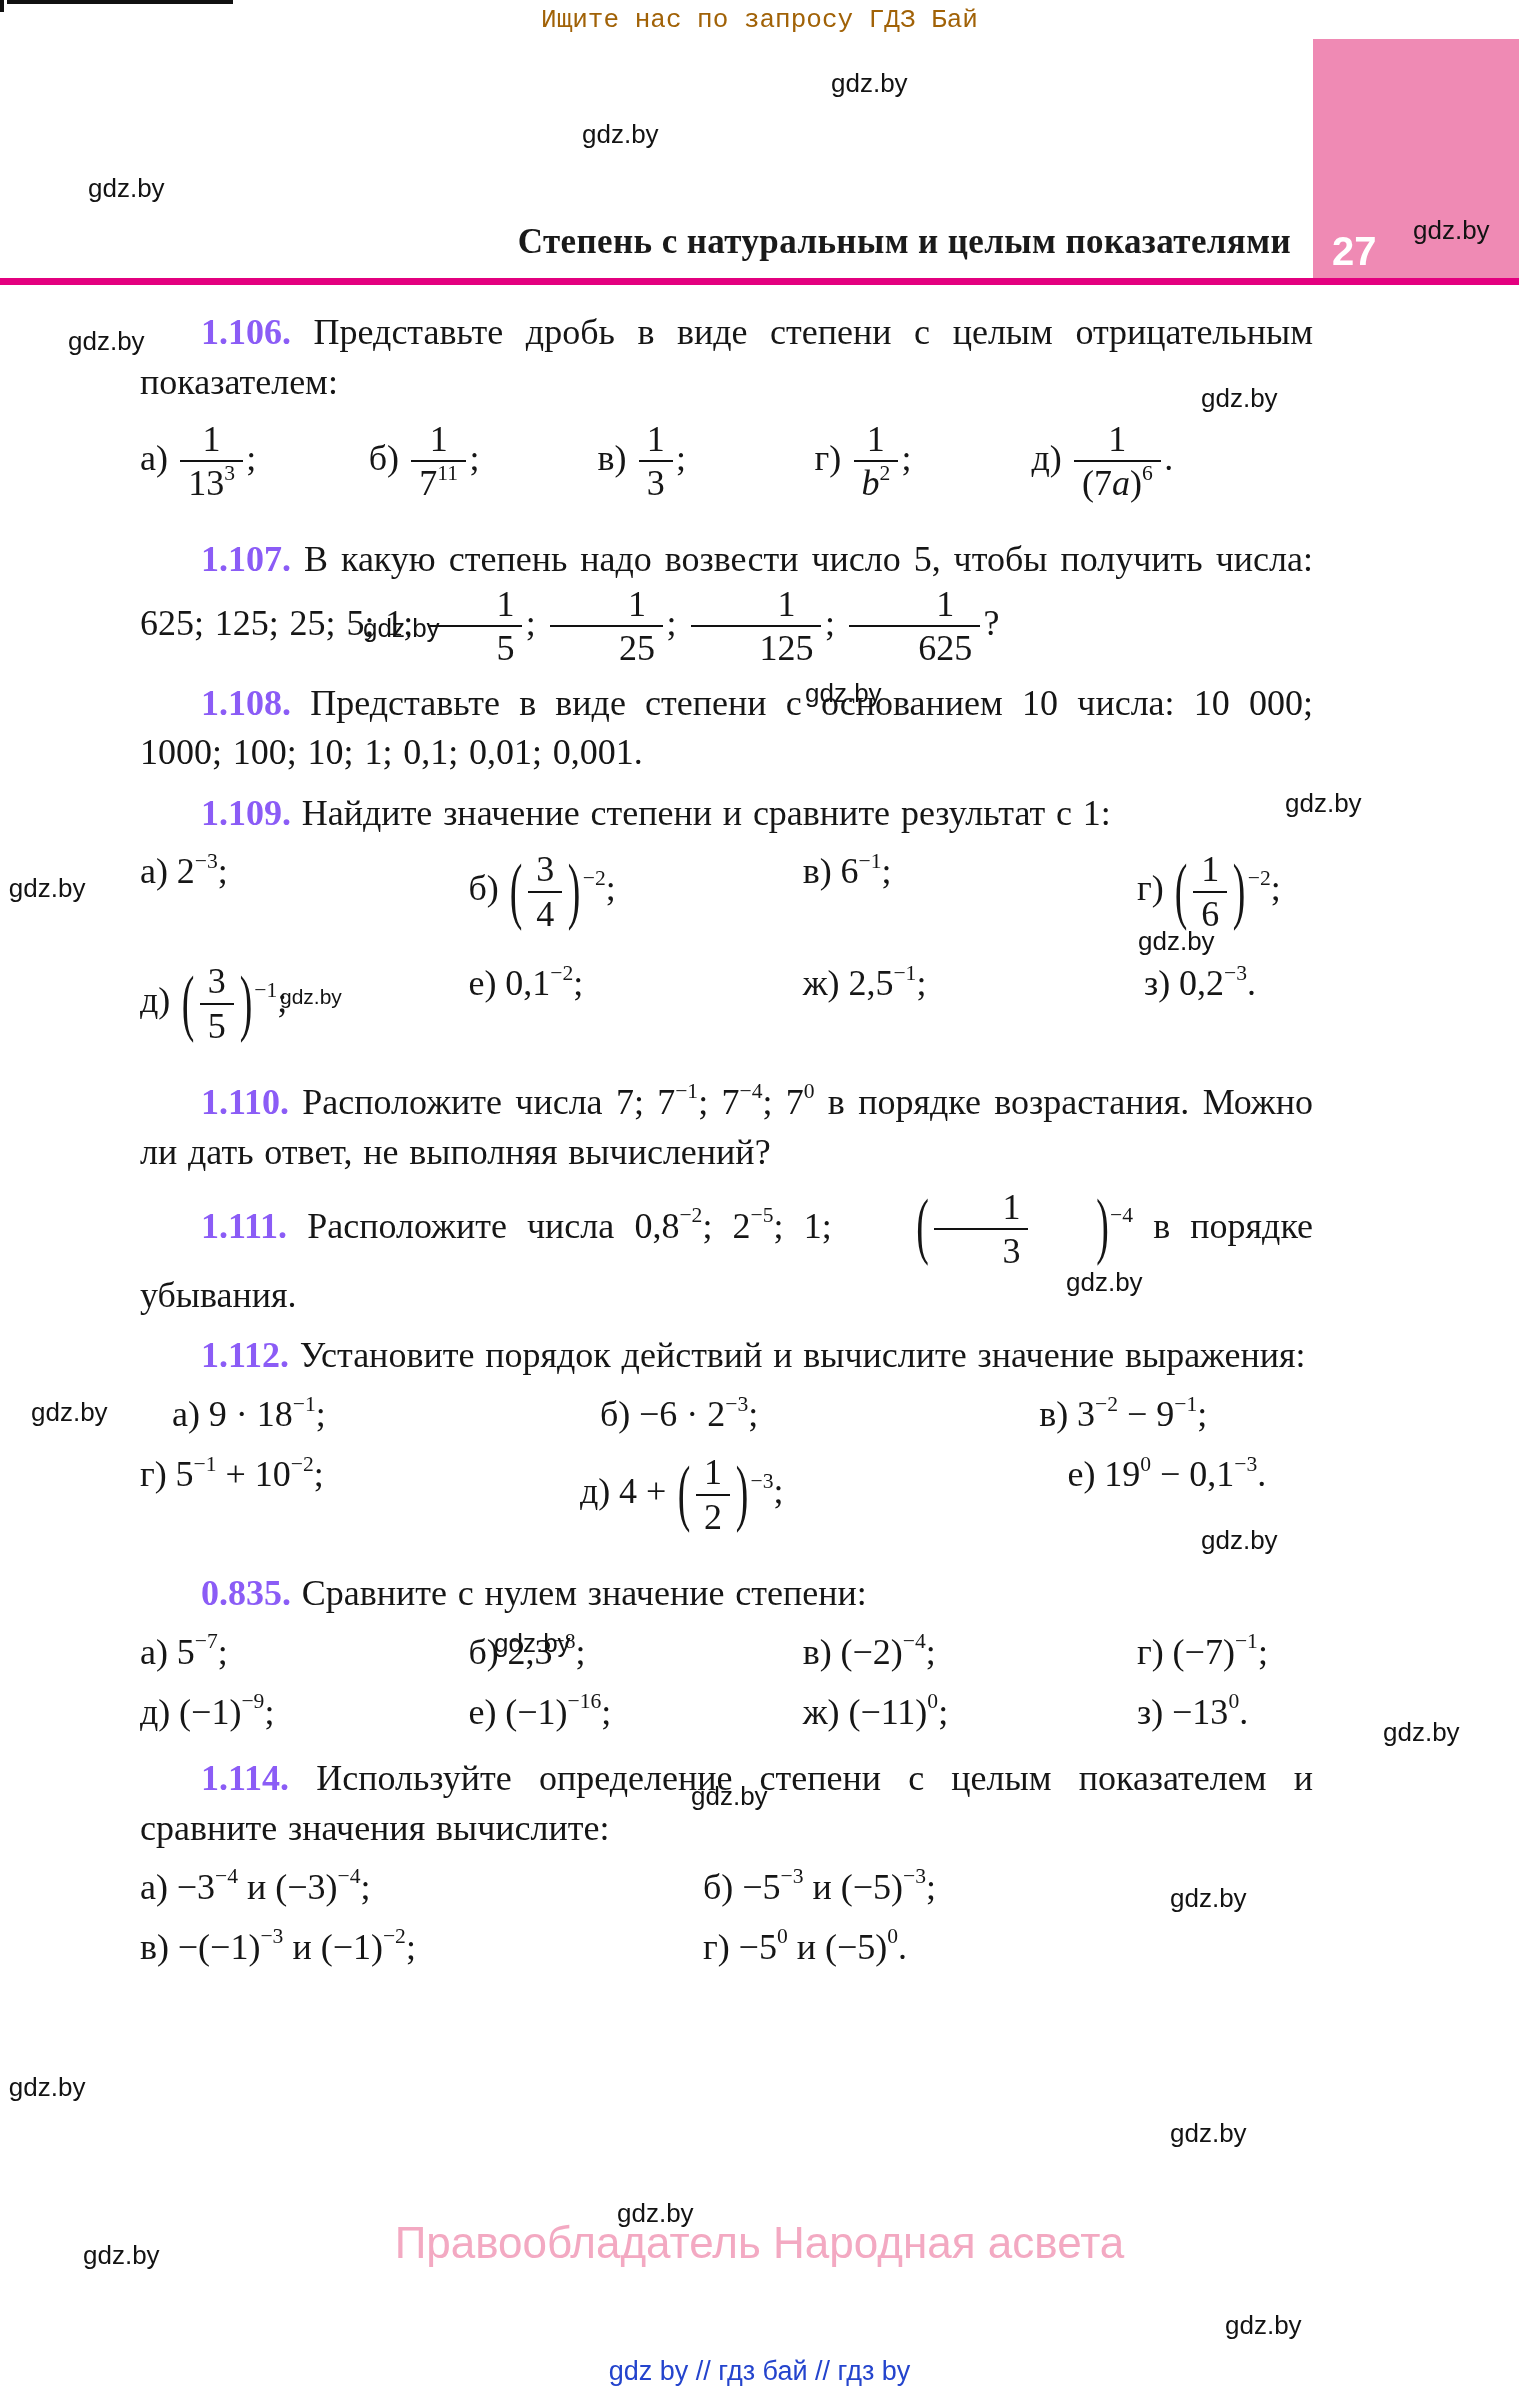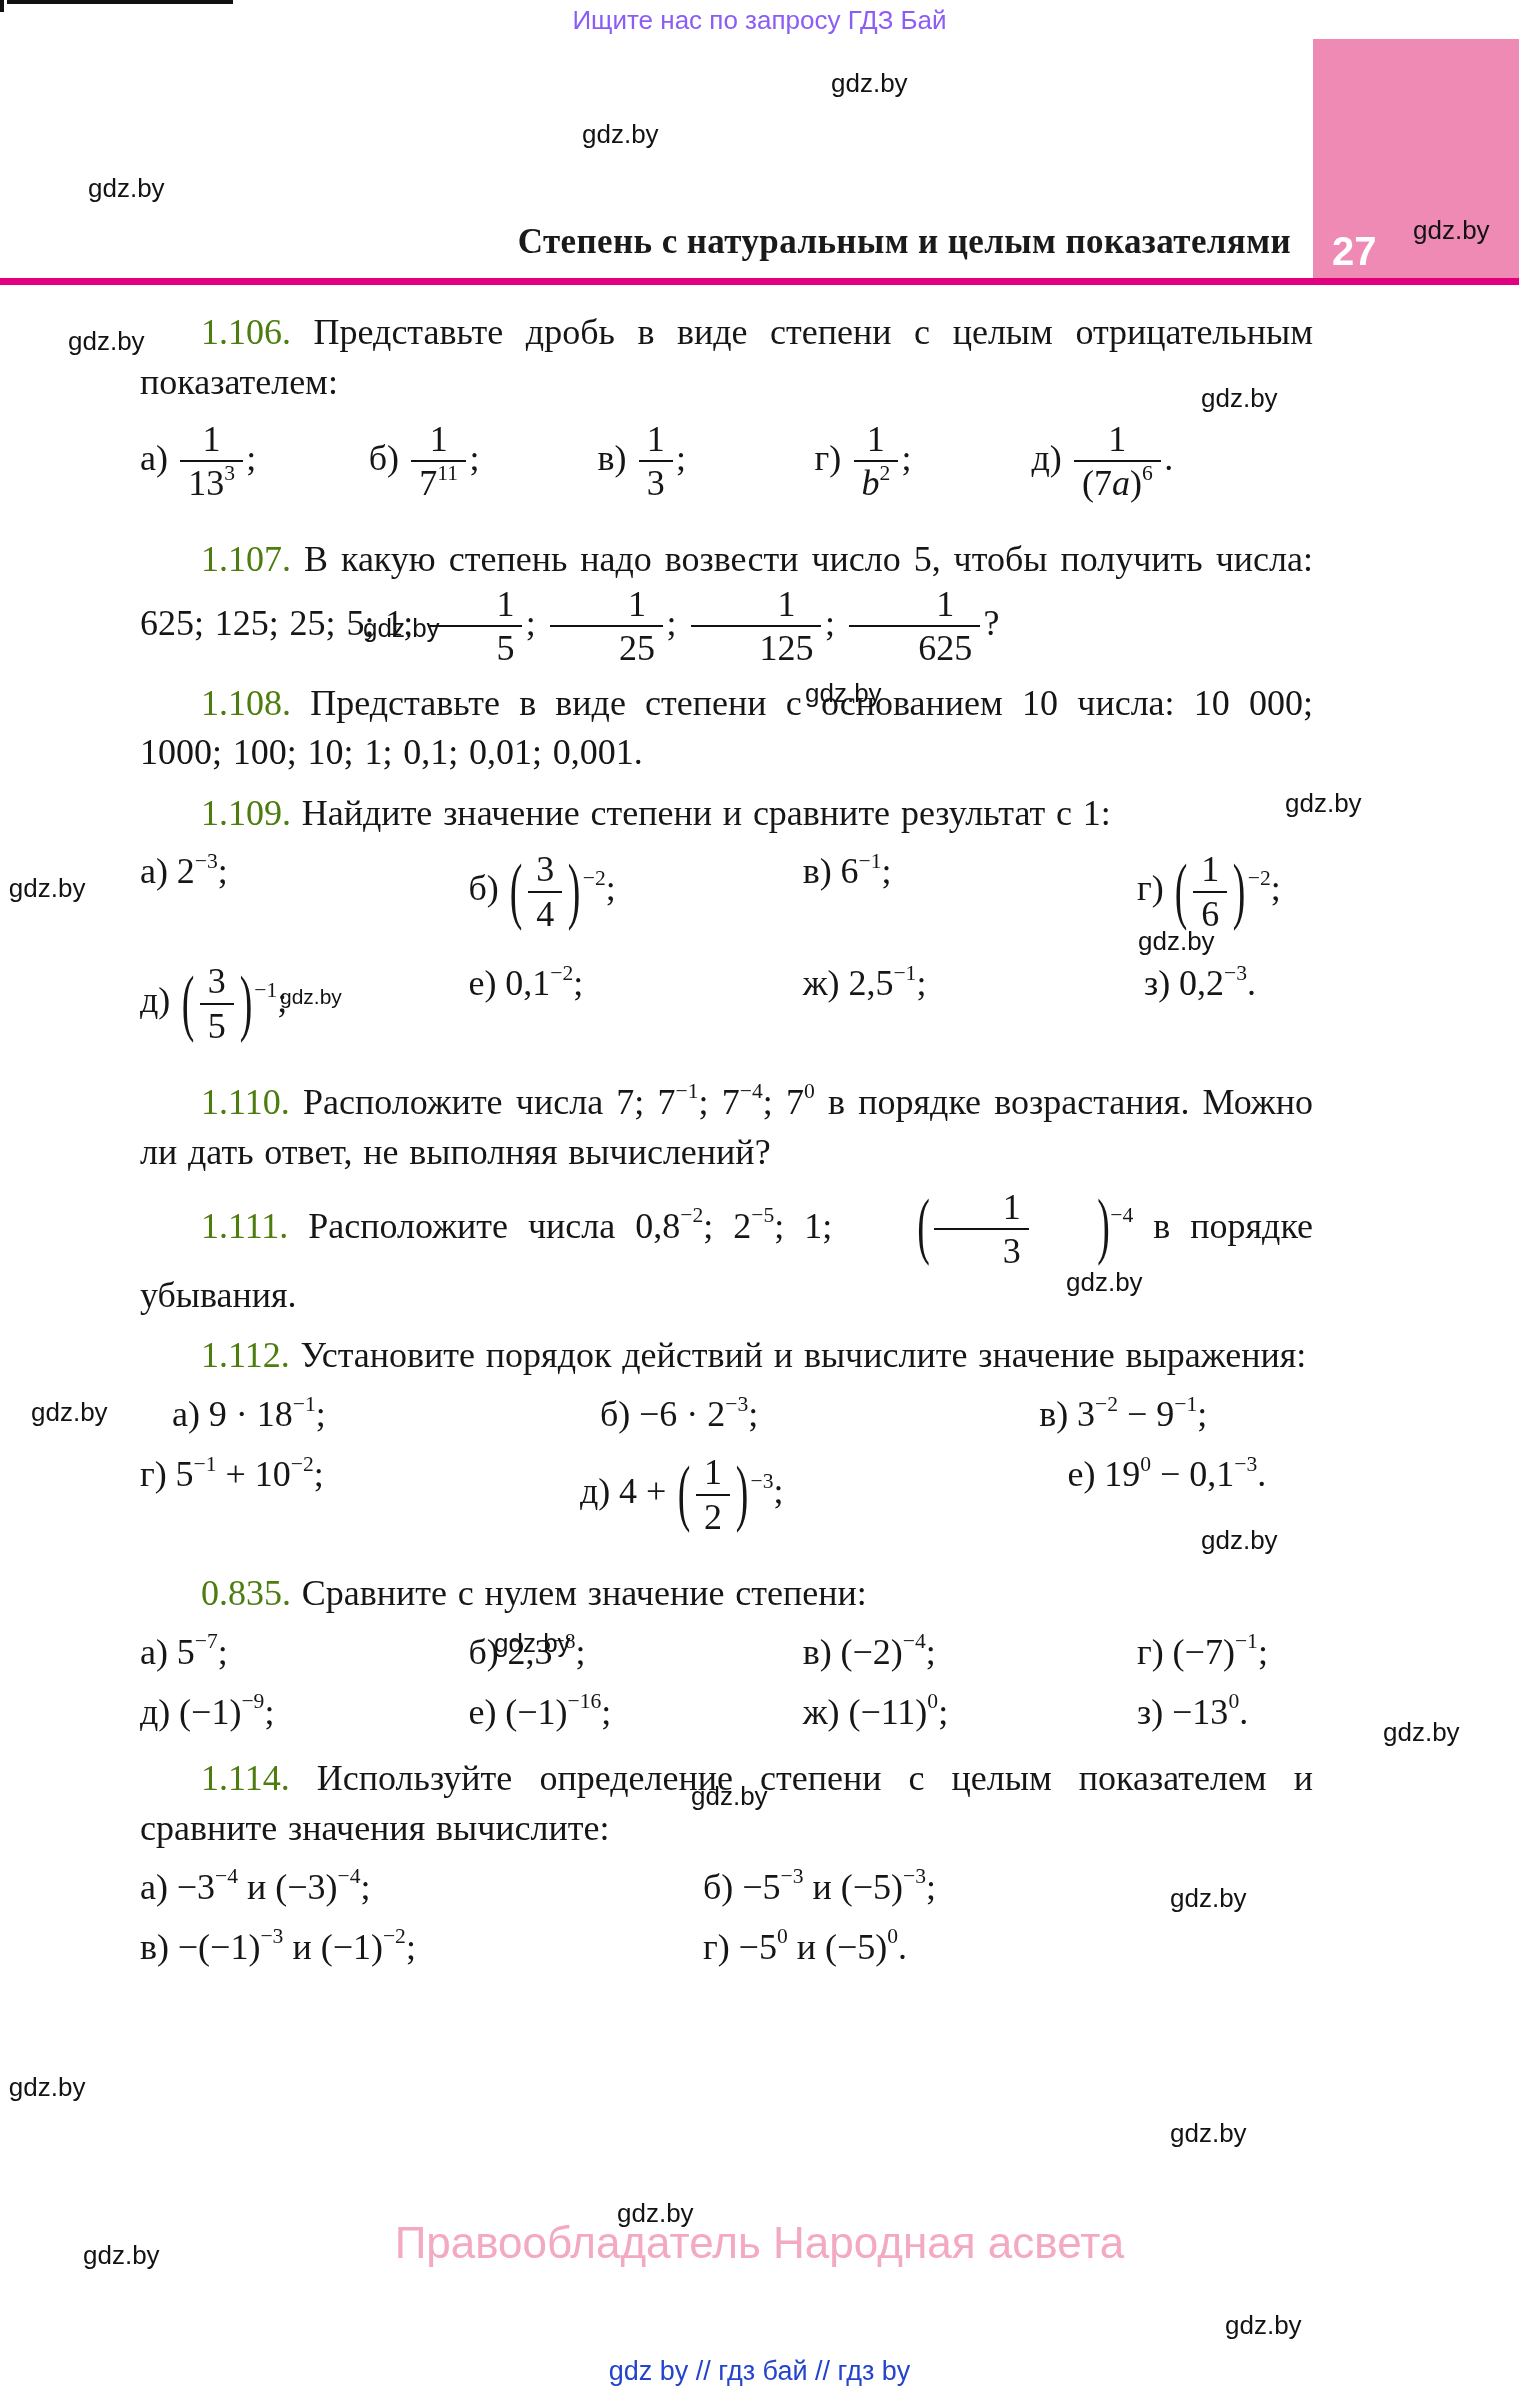--- a/index.html
+++ b/index.html
@@ -1,21 +1,21 @@
 <!DOCTYPE html>
 <html style="font-size:14px"><head>
 <meta charset="utf-8">
 <style>
   html,body{margin:0;padding:0;}
   .page{position:relative;width:1519px;height:2401px;background:#ffffff;overflow:hidden;
         font-family:"Liberation Serif",serif;color:#161616;}
 
   
   .banner{position:absolute;top:5.3px;left:0;width:100%;text-align:center;
-          font-family:Liberation Sans, sans-serif;font-size:26px;color:#8b5cf6;}
+          font-family:Liberation Mono, monospace;font-size:26px;color:#a16207;}
 
   
   .artifact-h{position:absolute;left:7px;top:0;width:226px;height:4.4px;background:#111;}
   .artifact-v{position:absolute;left:0;top:0;width:4.4px;height:12.3px;background:#111;}
 
   
   .section-title{position:absolute;top:222px;left:0;width:1291px;text-align:right;
                  font-size:35px;font-weight:600;letter-spacing:0.4px;color:#1a1a1a;}
   .page-tab{position:absolute;left:1313px;top:39px;width:207px;height:240px;background:#ef8ab4;}
   .page-num{position:absolute;left:19px;bottom:5.3px;font-family:"Liberation Sans",sans-serif;
@@ -24,21 +24,21 @@
 
   
   .wm{position:absolute;z-index:5;font-family:"Liberation Sans",sans-serif;font-size:26px;color:#131313;}
   .wm-s{font-size:21px;}
 
   
   .content{position:absolute;left:140px;top:308px;width:1173px;z-index:2;}
   .ex{margin:0 0 10.5px 0;}
   .ex-head{margin:0 0 5.3px 0;text-indent:61px;text-align:justify;
            font-size:36px;line-height:1.38;word-spacing:1.8px;}
-  .ex-num{color:#4d7c0f;font-weight:normal;}
+  .ex-num{color:#8b5cf6;font-weight:bold;}
   .row{position:relative;}
   .it{position:absolute;top:7px;white-space:nowrap;font-size:36px;}
   .lbl{margin-right:8.8px;}
 
   
   .sp{font-size:60%;position:relative;top:-0.72em;}
   .frac{display:inline-block;vertical-align:middle;text-align:center;margin:0 3.5px;line-height:1.08;}
   .frac .num{display:block;padding:0 7.9px 1.8px 7.9px;border-bottom:2.6px solid #121212;}
   .frac .den{display:block;padding:1.8px 7.9px 0 7.9px;}
   .bp{display:inline-block;transform:scaleY(2.05) scaleX(1.05);vertical-align:middle;

